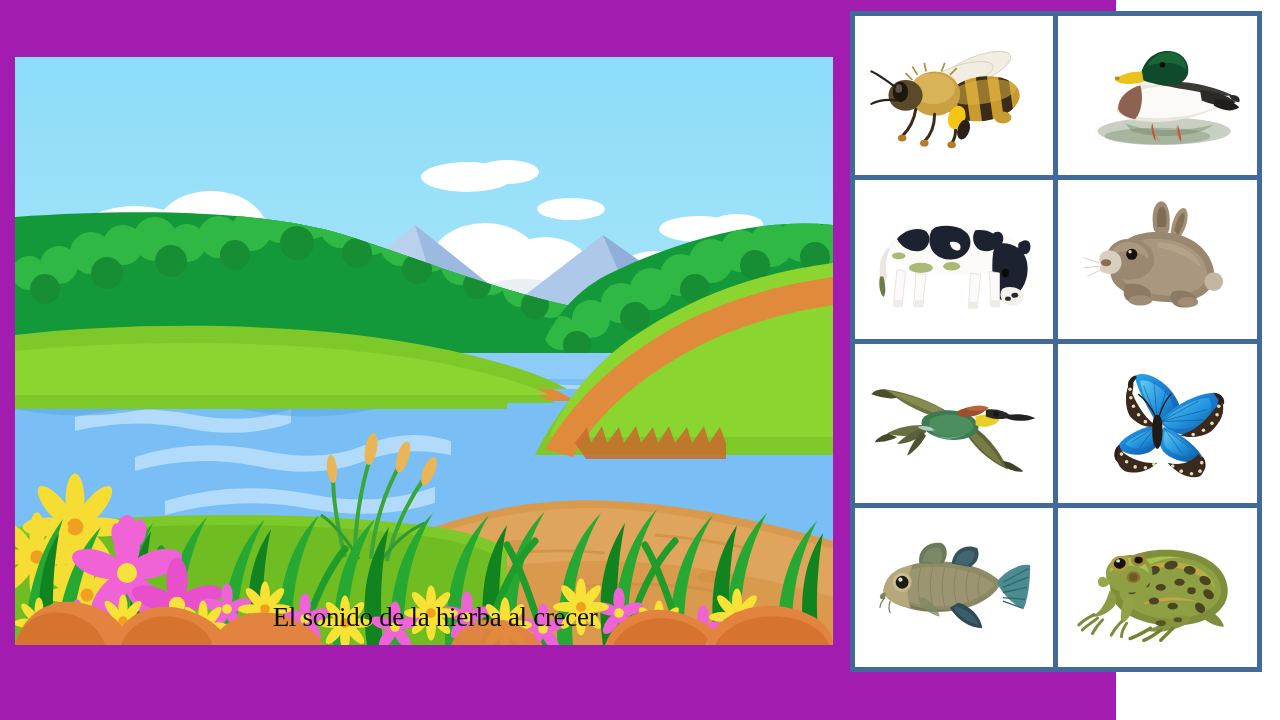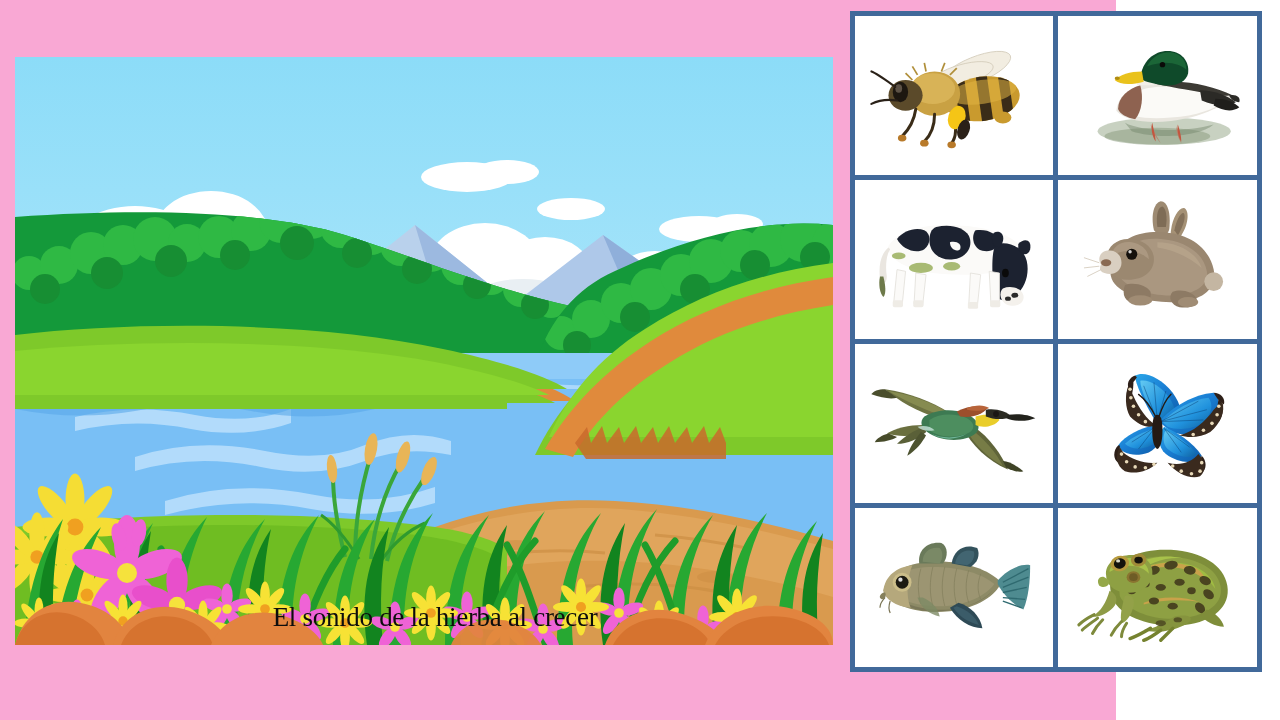--- a/index.html
+++ b/index.html
@@ -2,21 +2,21 @@
 <html><head>
 <meta charset="utf-8">
 <style>
   * { box-sizing: border-box; margin: 0; padding: 0; }
   html, body {
     width: 1280px; height: 720px;
     background: #ffffff;
     font-family: "Liberation Sans", sans-serif;
     overflow: hidden;
   }
-  #root { position: relative; width: 1116px; height: 720px; background: #f9a8d4; }
+  #root { position: relative; width: 1116px; height: 720px; background: #a21caf; }
 
   
   #scene {
     position: absolute;
     left: 15px; top: 57px; width: 818px; height: 588px;
     overflow: hidden;
     background: linear-gradient(180deg, #8cdcf8 0%, #a6e4fa 45%, #c5eefc 100%);
   }
   .layer { position: absolute; left: 0; top: 0; width: 100%; height: 100%; }
   .layer > svg { display: block; width: 100%; height: 100%; }

